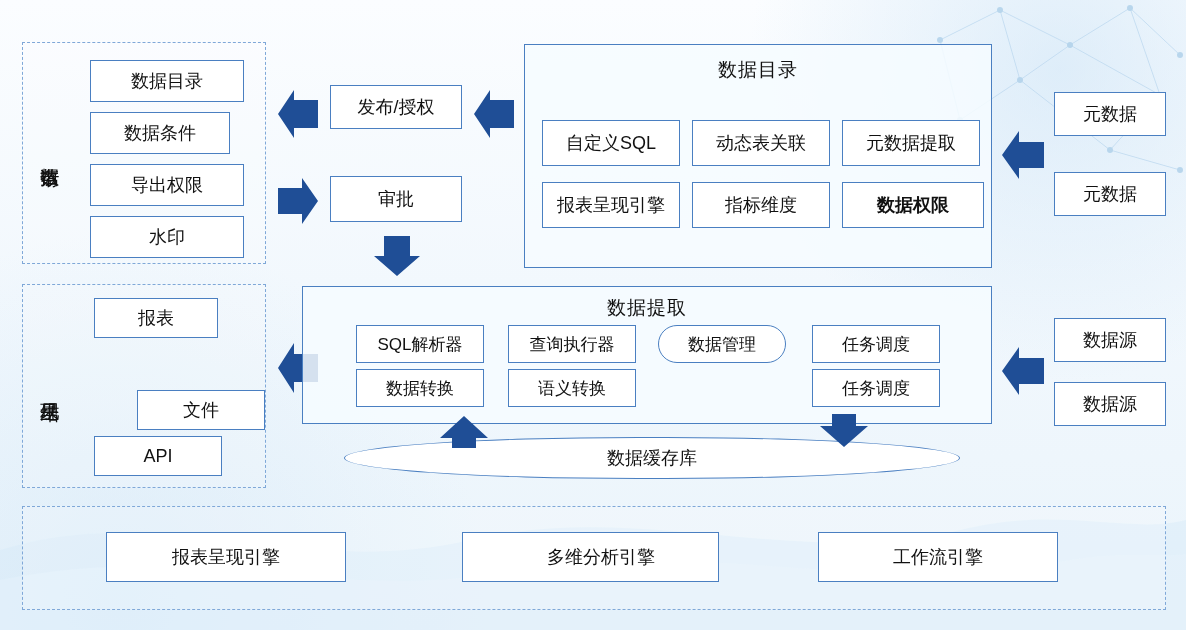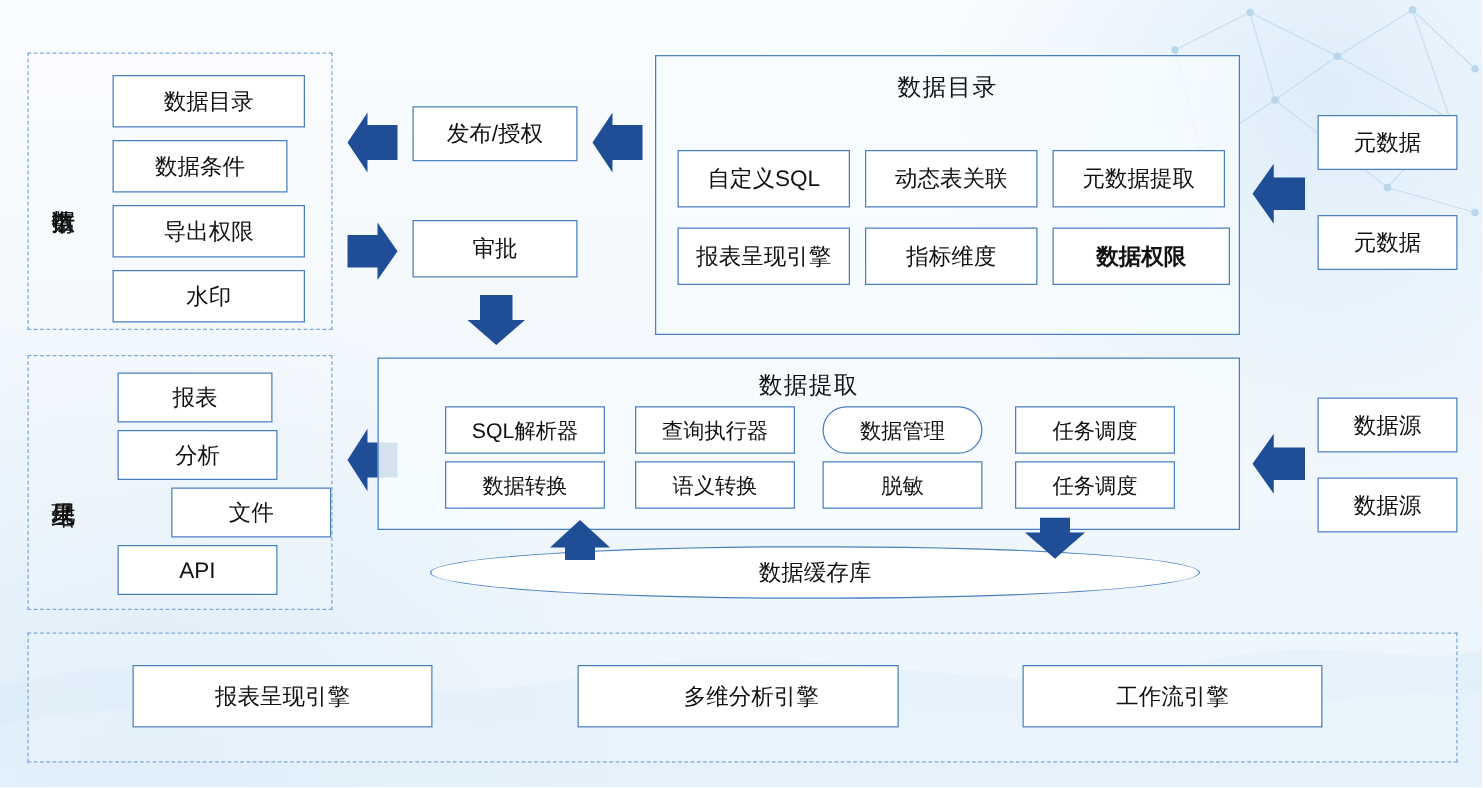--- a/index.html
+++ b/index.html
@@ -127,21 +127,20 @@
 
   <div class="cell" style="left:90px; top:60px; width:154px; height:42px;">数据目录</div>
   <div class="cell" style="left:90px; top:112px; width:140px; height:42px;">数据条件</div>
   <div class="cell" style="left:90px; top:164px; width:154px; height:42px;">导出权限</div>
   <div class="cell" style="left:90px; top:216px; width:154px; height:42px;">水印</div>
 
   <div class="group-box" style="left:22px; top:284px; width:244px; height:204px;"></div>
   <div class="vlabel" style="left:30px; top:300px; width:40px; height:175px; writing-mode:vertical-rl; text-orientation:upright;">结果呈现</div>
 
   <div class="cell" style="left:94px; top:298px; width:124px; height:40px;">报表</div>
-  <div class="cell" style="left:94px; top:344px; width:128px; height:40px;">分析</div>
   <div class="cell" style="left:94px; top:390px; width:128px; height:40px;margin-left:43px;">文件</div>
   <div class="cell" style="left:94px; top:436px; width:128px; height:40px;">API</div>
 
   <div class="cell" style="left:330px; top:85px; width:132px; height:44px;">发布/授权</div>
   <div class="cell" style="left:330px; top:176px; width:132px; height:46px;">审批</div>
 
   <svg class="arrow" style="left:276px; top:88px;" width="44" height="52" viewBox="0 0 44 52">
     <path d="M42,12 L18,12 L18,2 L2,26 L18,50 L18,40 L42,40 Z" fill="#1f4e96"></path>
   </svg>
   <svg class="arrow" style="left:472px; top:88px;" width="44" height="52" viewBox="0 0 44 52">
@@ -169,21 +168,20 @@
 
   <div class="panel" style="left:302px; top:286px; width:690px; height:138px;">
     <div class="panel-title" style="margin-top:8px;">数据提取</div>
   </div>
   <div class="cell small" style="left:356px; top:325px; width:128px; height:38px;">SQL解析器</div>
   <div class="cell small" style="left:508px; top:325px; width:128px; height:38px;">查询执行器</div>
   <div class="cell small" style="left:658px; top:325px; width:128px; height:38px;border-radius:19px;">数据管理</div>
   <div class="cell small" style="left:812px; top:325px; width:128px; height:38px;">任务调度</div>
   <div class="cell small" style="left:356px; top:369px; width:128px; height:38px;">数据转换</div>
   <div class="cell small" style="left:508px; top:369px; width:128px; height:38px;">语义转换</div>
-  <div class="cell small" style="left:658px; top:369px; width:128px; height:38px;">脱敏</div>
   <div class="cell small" style="left:812px; top:369px; width:128px; height:38px;">任务调度</div>
 
   <div class="cache" style="left:344px; top:437px; width:616px; height:42px;">数据缓存库</div>
 
   <svg class="arrow" style="left:438px; top:414px;" width="52" height="34" viewBox="0 0 52 34">
     <path d="M26,2 L50,24 L38,24 L38,34 L14,34 L14,24 L2,24 Z" fill="#1f4e96"></path>
   </svg>
   <svg class="arrow" style="left:818px; top:414px;" width="52" height="34" viewBox="0 0 52 34">
     <path d="M14,0 L38,0 L38,12 L50,12 L26,33 L2,12 L14,12 Z" fill="#1f4e96"></path>
   </svg>

